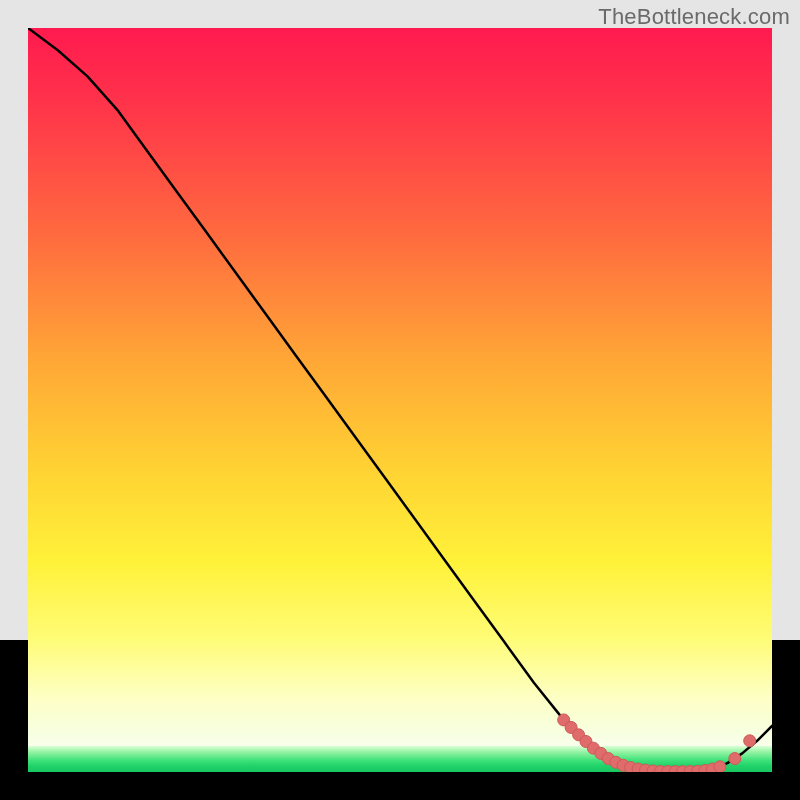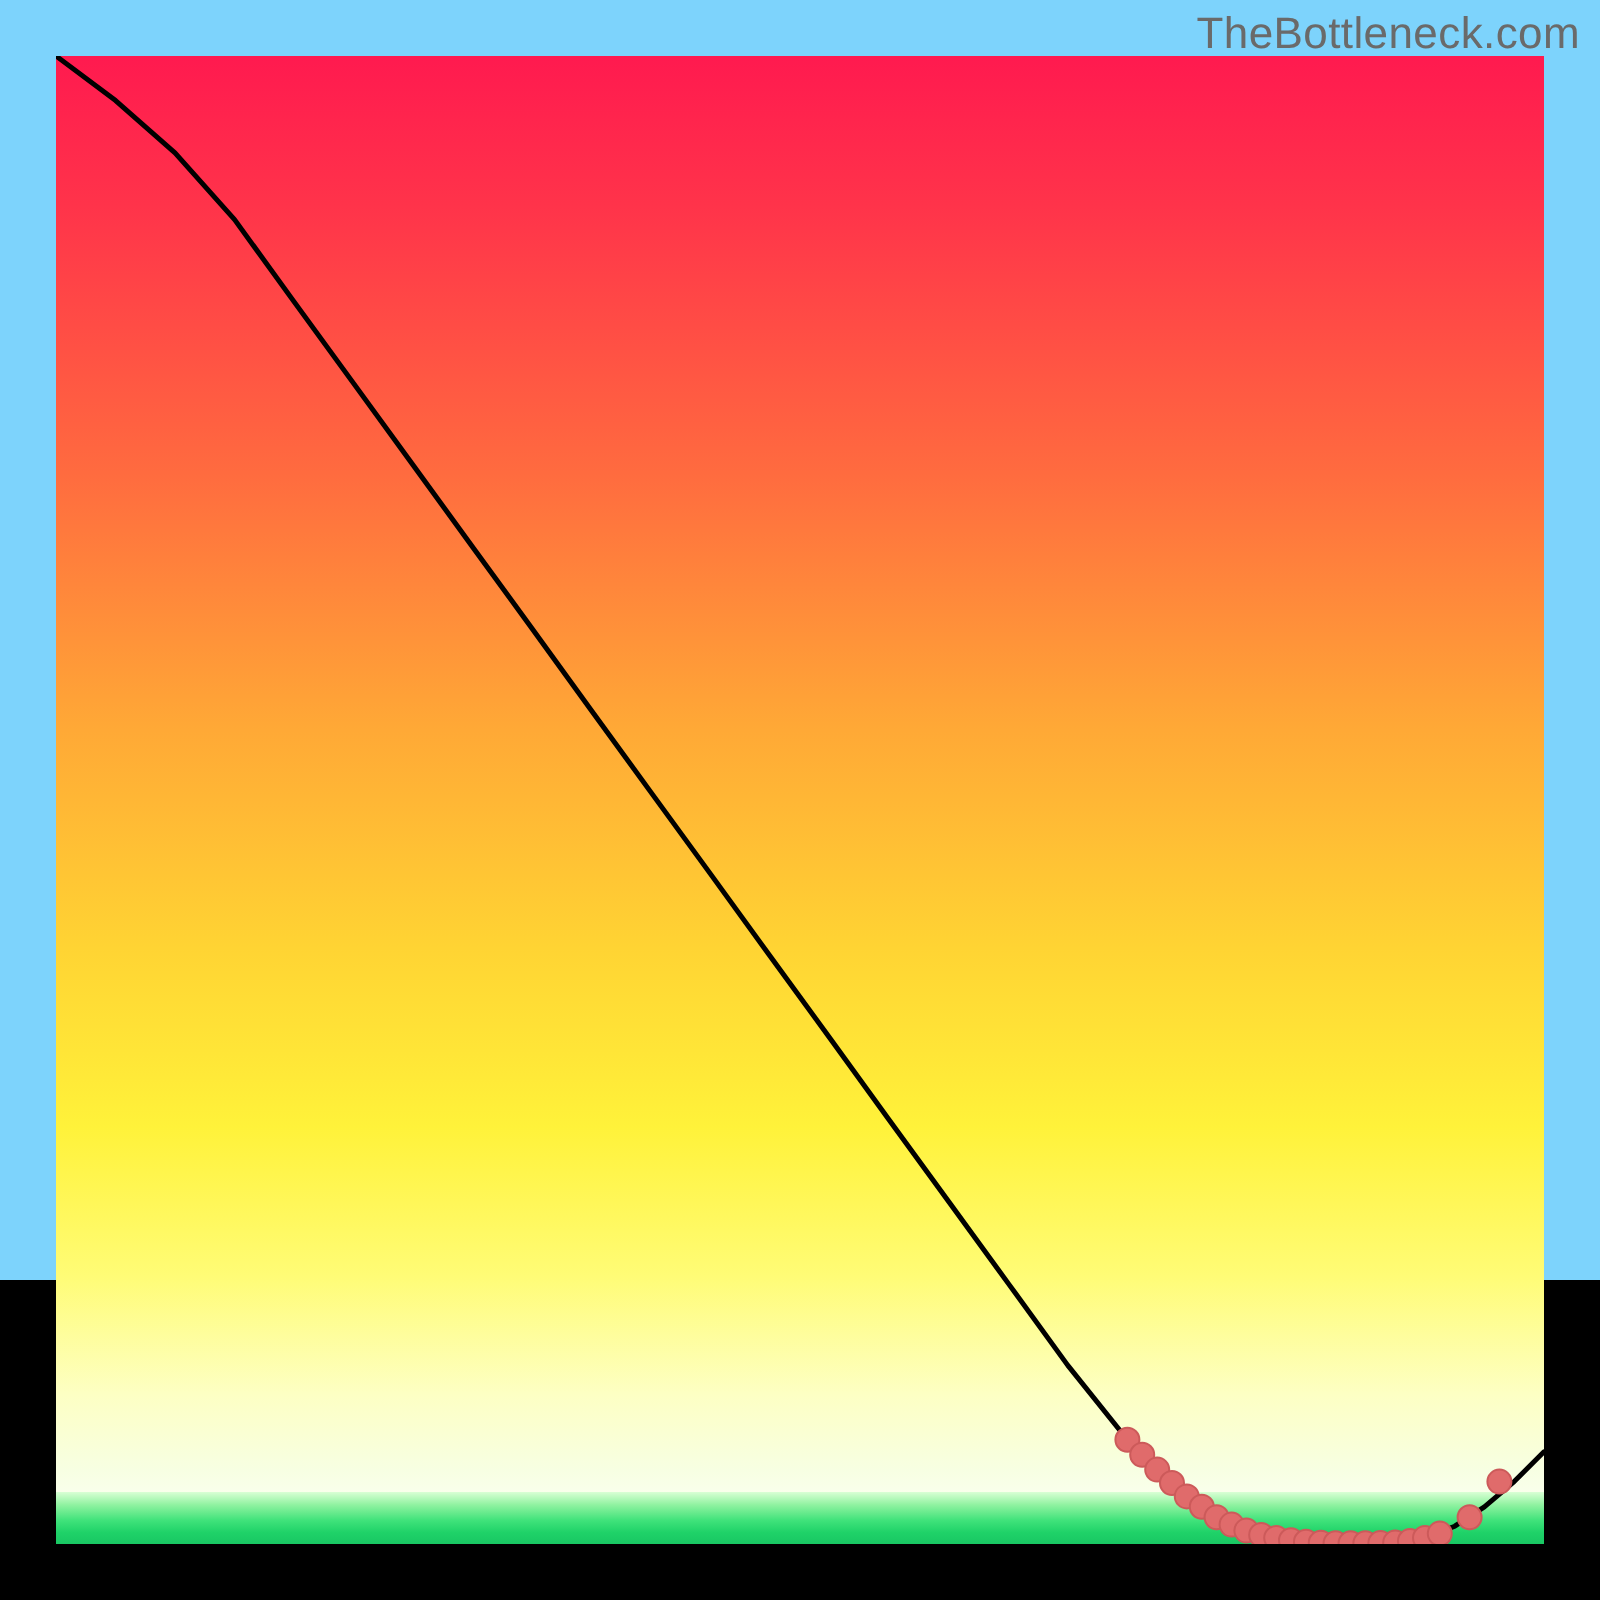--- a/index.html
+++ b/index.html
@@ -8,21 +8,21 @@
     width: 800px;
     height: 800px;
     background: #000;
     overflow: hidden;
     font-family: Arial, Helvetica, sans-serif;
   }
   .outer {
     position: relative;
     width: 800px;
     height: 640px;
-    background: #7dd3fc;
+    background: #e5e5e5;
   }
   .watermark {
     position: absolute;
     top: 4px;
     right: 10px;
     color: #6a6a6a;
     font-size: 22px;
     font-weight: 500;
     letter-spacing: 0.2px;
     z-index: 20;

